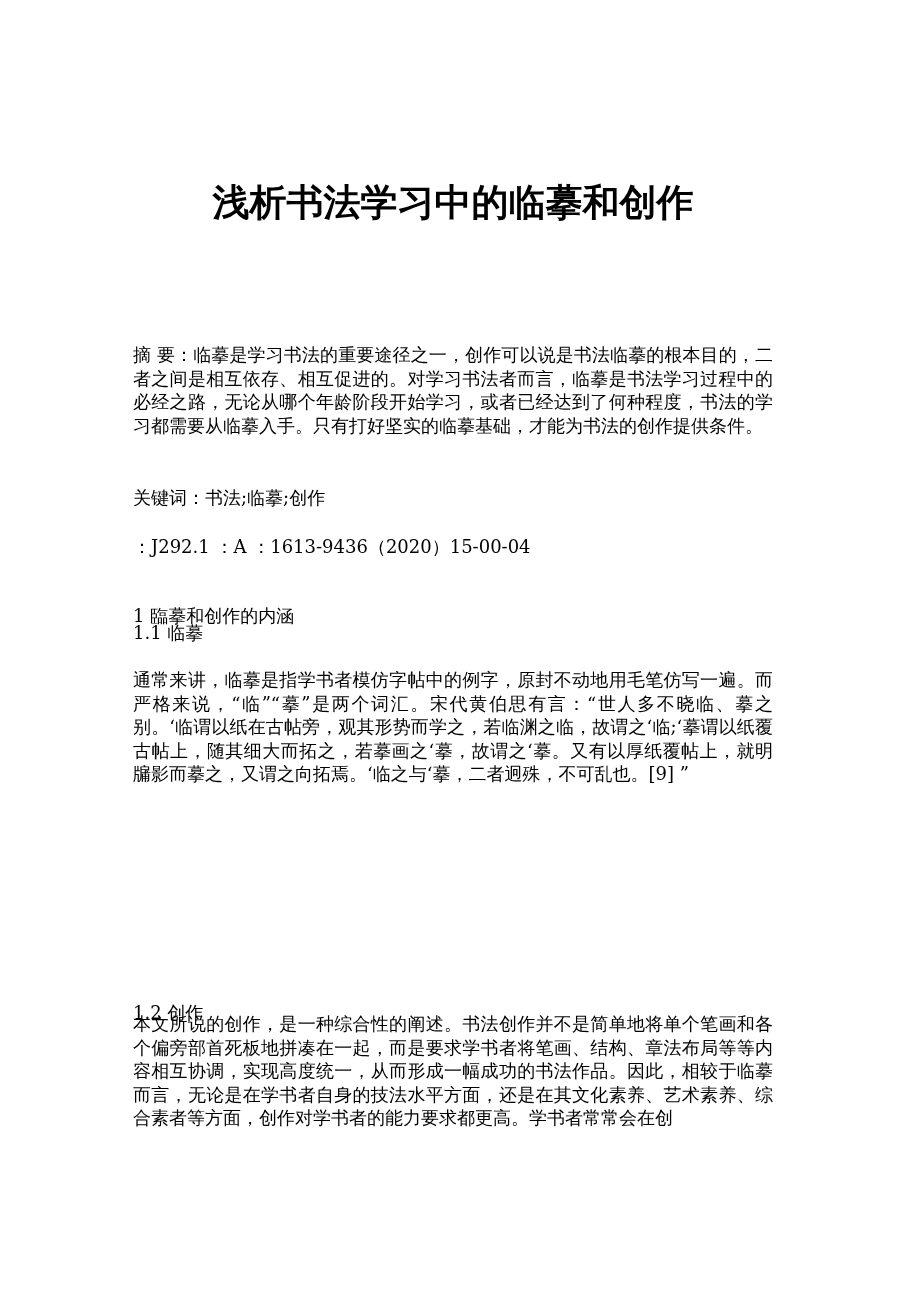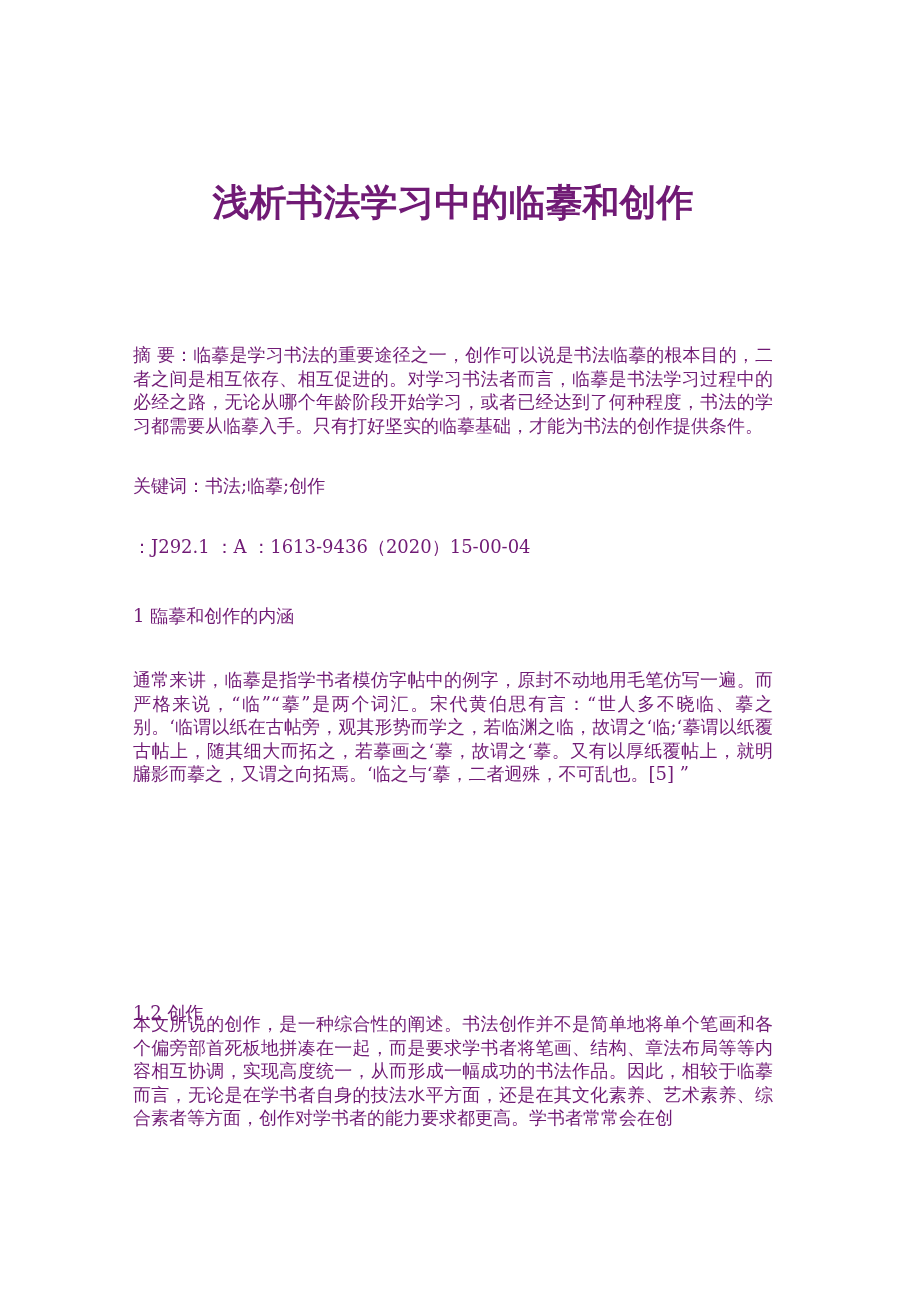--- a/index.html
+++ b/index.html
@@ -5,21 +5,21 @@
   html, body {
     margin: 0;
     padding: 0;
     background: #ffffff;
   }
   .page {
     position: relative;
     width: 920px;
     height: 1302px;
     background: #ffffff;
-    color: #701a75;
+    color: #000000;
     font-family: "DejaVu Serif", "Liberation Serif", serif;
     overflow: hidden;
   }
   .doc-title {
     position: absolute;
     top: 180px;
     left: 133px;
     width: 640px;
     margin: 0;
     font-size: 37px;
@@ -48,27 +48,28 @@
 </style>
 </head>
 <body>
 
 <div class="page">
 
   <h1 class="doc-title">浅析书法学习中的临摹和创作</h1>
 
   <p class="block" style="top: 343px;">摘 要：临摹是学习书法的重要途径之一，创作可以说是书法临摹的根本目的，二者之间是相互依存、相互促进的。对学习书法者而言，临摹是书法学习过程中的必经之路，无论从哪个年龄阶段开始学习，或者已经达到了何种程度，书法的学习都需要从临摹入手。只有打好坚实的临摹基础，才能为书法的创作提供条件。</p>
 
-  <p class="block single-line" style="top: 474px;">关键词：书法;临摹;创作</p>
+  <p class="block single-line" style="top: 486px;">关键词：书法;临摹;创作</p>
 
   <p class="block single-line" style="top: 535px;">：J292.1 ：A ：1613-9436（2020）15-00-04</p>
 
   <p class="block single-line" style="top: 604px;">1 臨摹和创作的内涵</p>
 
+  <p class="block single-line" style="top: 621px;">1.1 临摹</p>
 
-  <p class="block" style="top: 668px;">通常来讲，临摹是指学书者模仿字帖中的例字，原封不动地用毛笔仿写一遍。而严格来说，“临”“摹”是两个词汇。宋代黄伯思有言：“世人多不晓临、摹之别。‘临谓以纸在古帖旁，观其形势而学之，若临渊之临，故谓之‘临;‘摹谓以纸覆古帖上，随其细大而拓之，若摹画之‘摹，故谓之‘摹。又有以厚纸覆帖上，就明牖影而摹之，又谓之向拓焉。‘临之与‘摹，二者迥殊，不可乱也。[5] ”</p>
+  <p class="block" style="top: 668px;">通常来讲，临摹是指学书者模仿字帖中的例字，原封不动地用毛笔仿写一遍。而严格来说，“临”“摹”是两个词汇。宋代黄伯思有言：“世人多不晓临、摹之别。‘临谓以纸在古帖旁，观其形势而学之，若临渊之临，故谓之‘临;‘摹谓以纸覆古帖上，随其细大而拓之，若摹画之‘摹，故谓之‘摹。又有以厚纸覆帖上，就明牖影而摹之，又谓之向拓焉。‘临之与‘摹，二者迥殊，不可乱也。[9] ”</p>
 
 
   <p class="block single-line" style="top: 1001px;">1.2 创作</p>
 
   <p class="block" style="top: 1012px;">本文所说的创作，是一种综合性的阐述。书法创作并不是简单地将单个笔画和各个偏旁部首死板地拼凑在一起，而是要求学书者将笔画、结构、章法布局等等内容相互协调，实现高度统一，从而形成一幅成功的书法作品。因此，相较于临摹而言，无论是在学书者自身的技法水平方面，还是在其文化素养、艺术素养、综合素者等方面，创作对学书者的能力要求都更高。学书者常常会在创</p>
 
 </div>
 
 </body></html>

